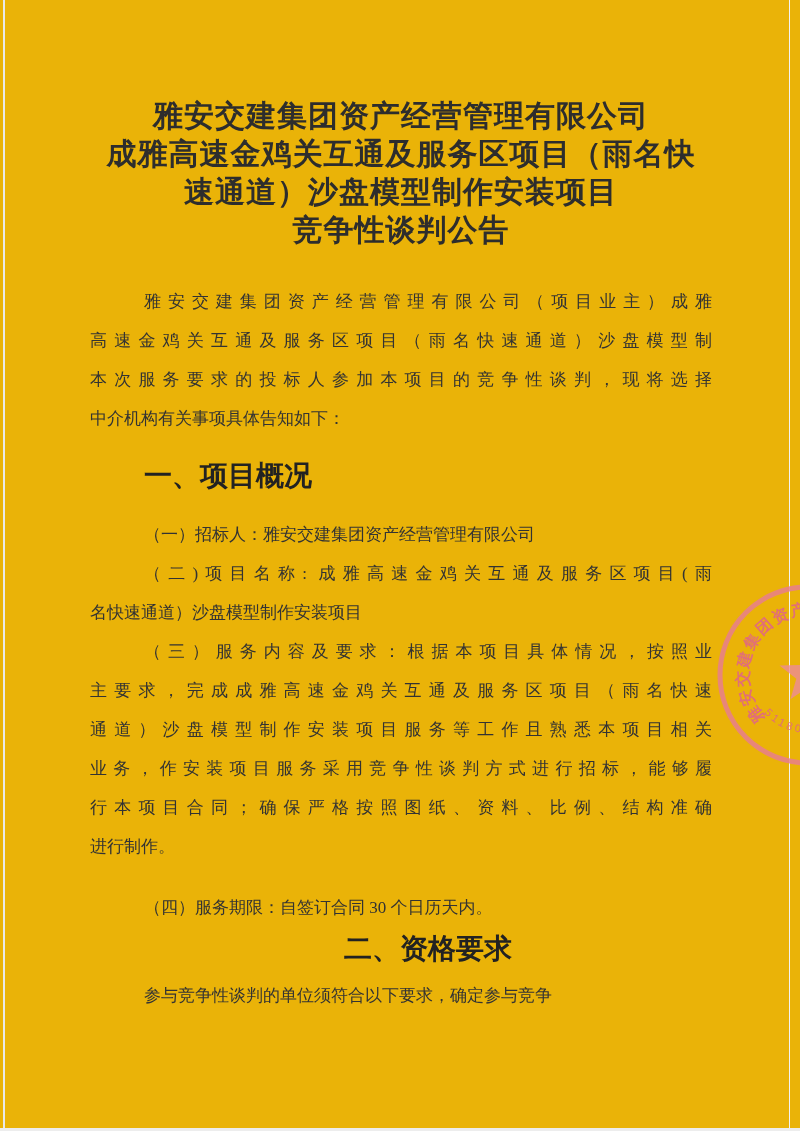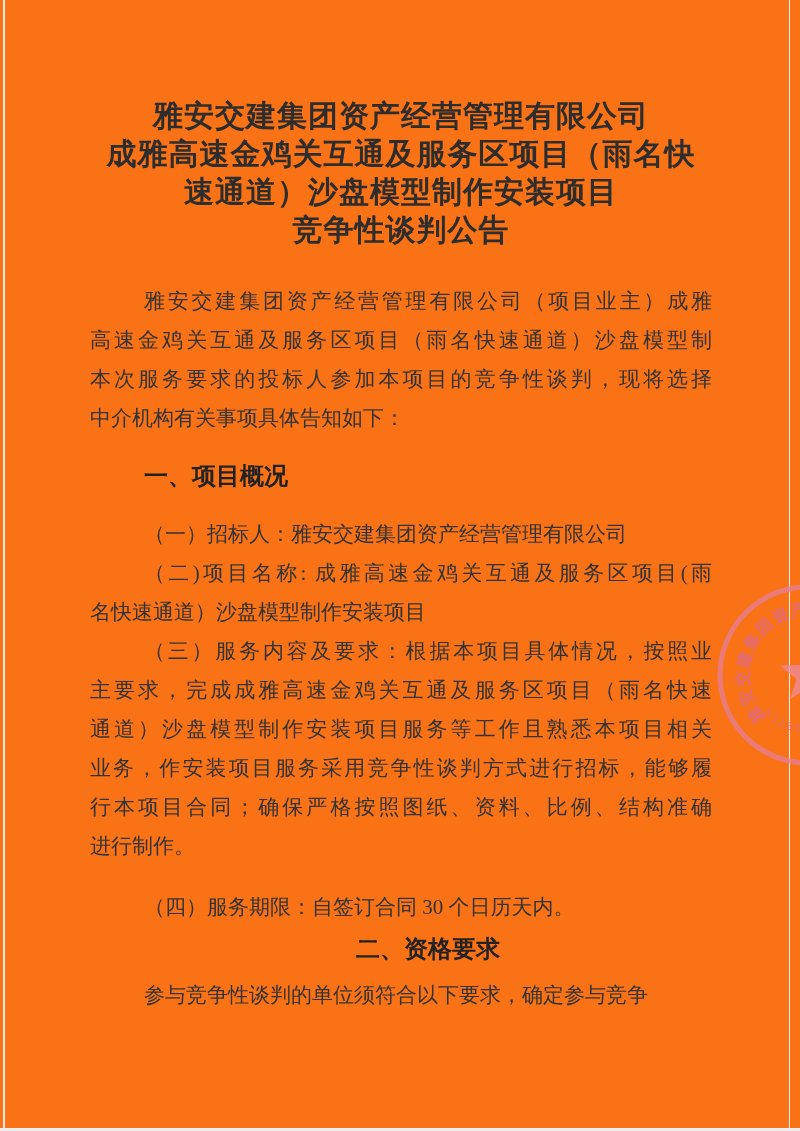--- a/index.html
+++ b/index.html
@@ -1,46 +1,46 @@
 <!DOCTYPE html>
 <html><head>
 <meta charset="utf-8">
 <style>
   html,body { margin:0; padding:0; background:#ffffff; }
   #page {
     position:relative;
     width:800px; height:1131px;
-    background:#f97316;
+    background:#eab308;
     overflow:hidden;
     font-family:"Liberation Serif", serif;
     color:#333333;
   }
   
   .edge-left  { position:absolute; left:3px;  top:0; width:2px; height:1131px; background:#e9e9e9; }
   .edge-right { position:absolute; left:789px; top:0; width:1px; height:1131px; background:#f2f2f2; }
   .edge-bottom{ position:absolute; left:0; top:1128px; width:800px; height:3px; background:#ededed; }
 
   .content { position:absolute; left:90px; top:0; width:622px; }
 
   .title { margin-top:97px; }
   .tl {
     height:38px; line-height:38px;
     font-size:30px; font-weight:700; letter-spacing:1px;
     text-align:center; color:#2d2d2d;
     white-space:nowrap;
   }
 
-  .ln { height:39px; line-height:39px; font-size:21px; white-space:nowrap; }
+  .ln { height:39px; line-height:39px; font-size:17px; white-space:nowrap; }
   .fill { white-space:normal; text-align:justify; text-align-last:justify; }
   .ind { text-indent:54px; }
 
   .hd {
     height:39px; line-height:39px;
     font-family:"Liberation Sans", sans-serif;
-    font-weight:700; font-size:24px; color:#222222;
+    font-weight:700; font-size:28px; color:#222222;
     text-indent:54px; white-space:nowrap;
   }
 
   .p1 { margin-top:33px; }
   .h1b { margin-top:18px; }
   .item1 { margin-top:20px; }
   .item4 { margin-top:22px; }
   .h2b { margin-top:2px;text-align:center; }
   .p6 { margin-top:8px; }
 

